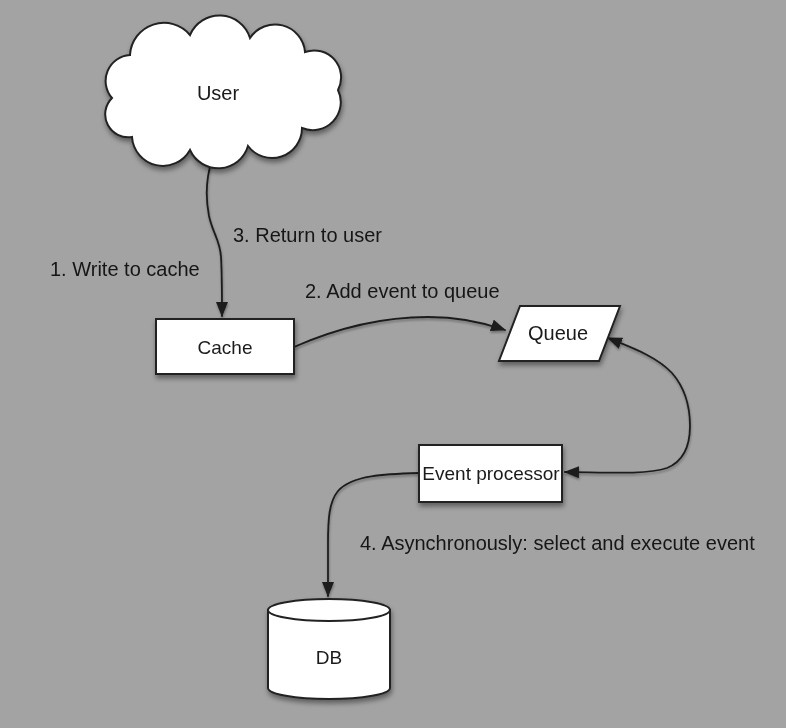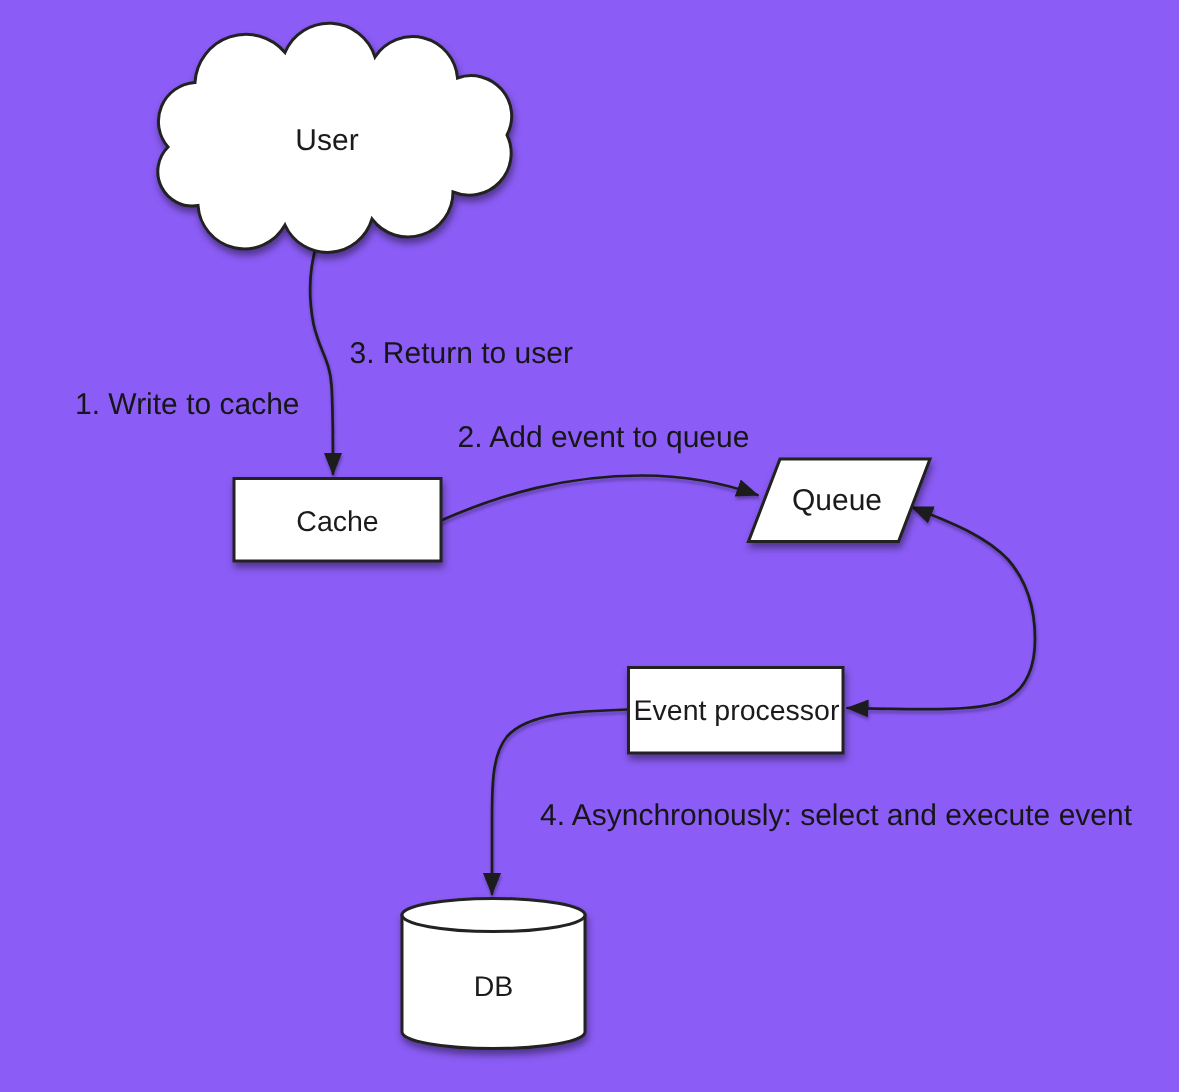--- a/index.html
+++ b/index.html
@@ -1,20 +1,20 @@
 <!DOCTYPE html>
 <html><head>
 <meta charset="utf-8">
 <style>
   html, body { margin: 0; padding: 0; background: #ffffff; }
   .stage {
     position: relative;
     width: 786px;
     height: 728px;
-    background: #8b5cf6;
+    background: #a3a3a3;
     overflow: hidden;
     font-family: "Liberation Sans", "DejaVu Sans", sans-serif;
   }
   svg { display: block; }
   .shape {
     fill: #ffffff;
     stroke: #222224;
     stroke-width: 2;
   }
   .connector {

